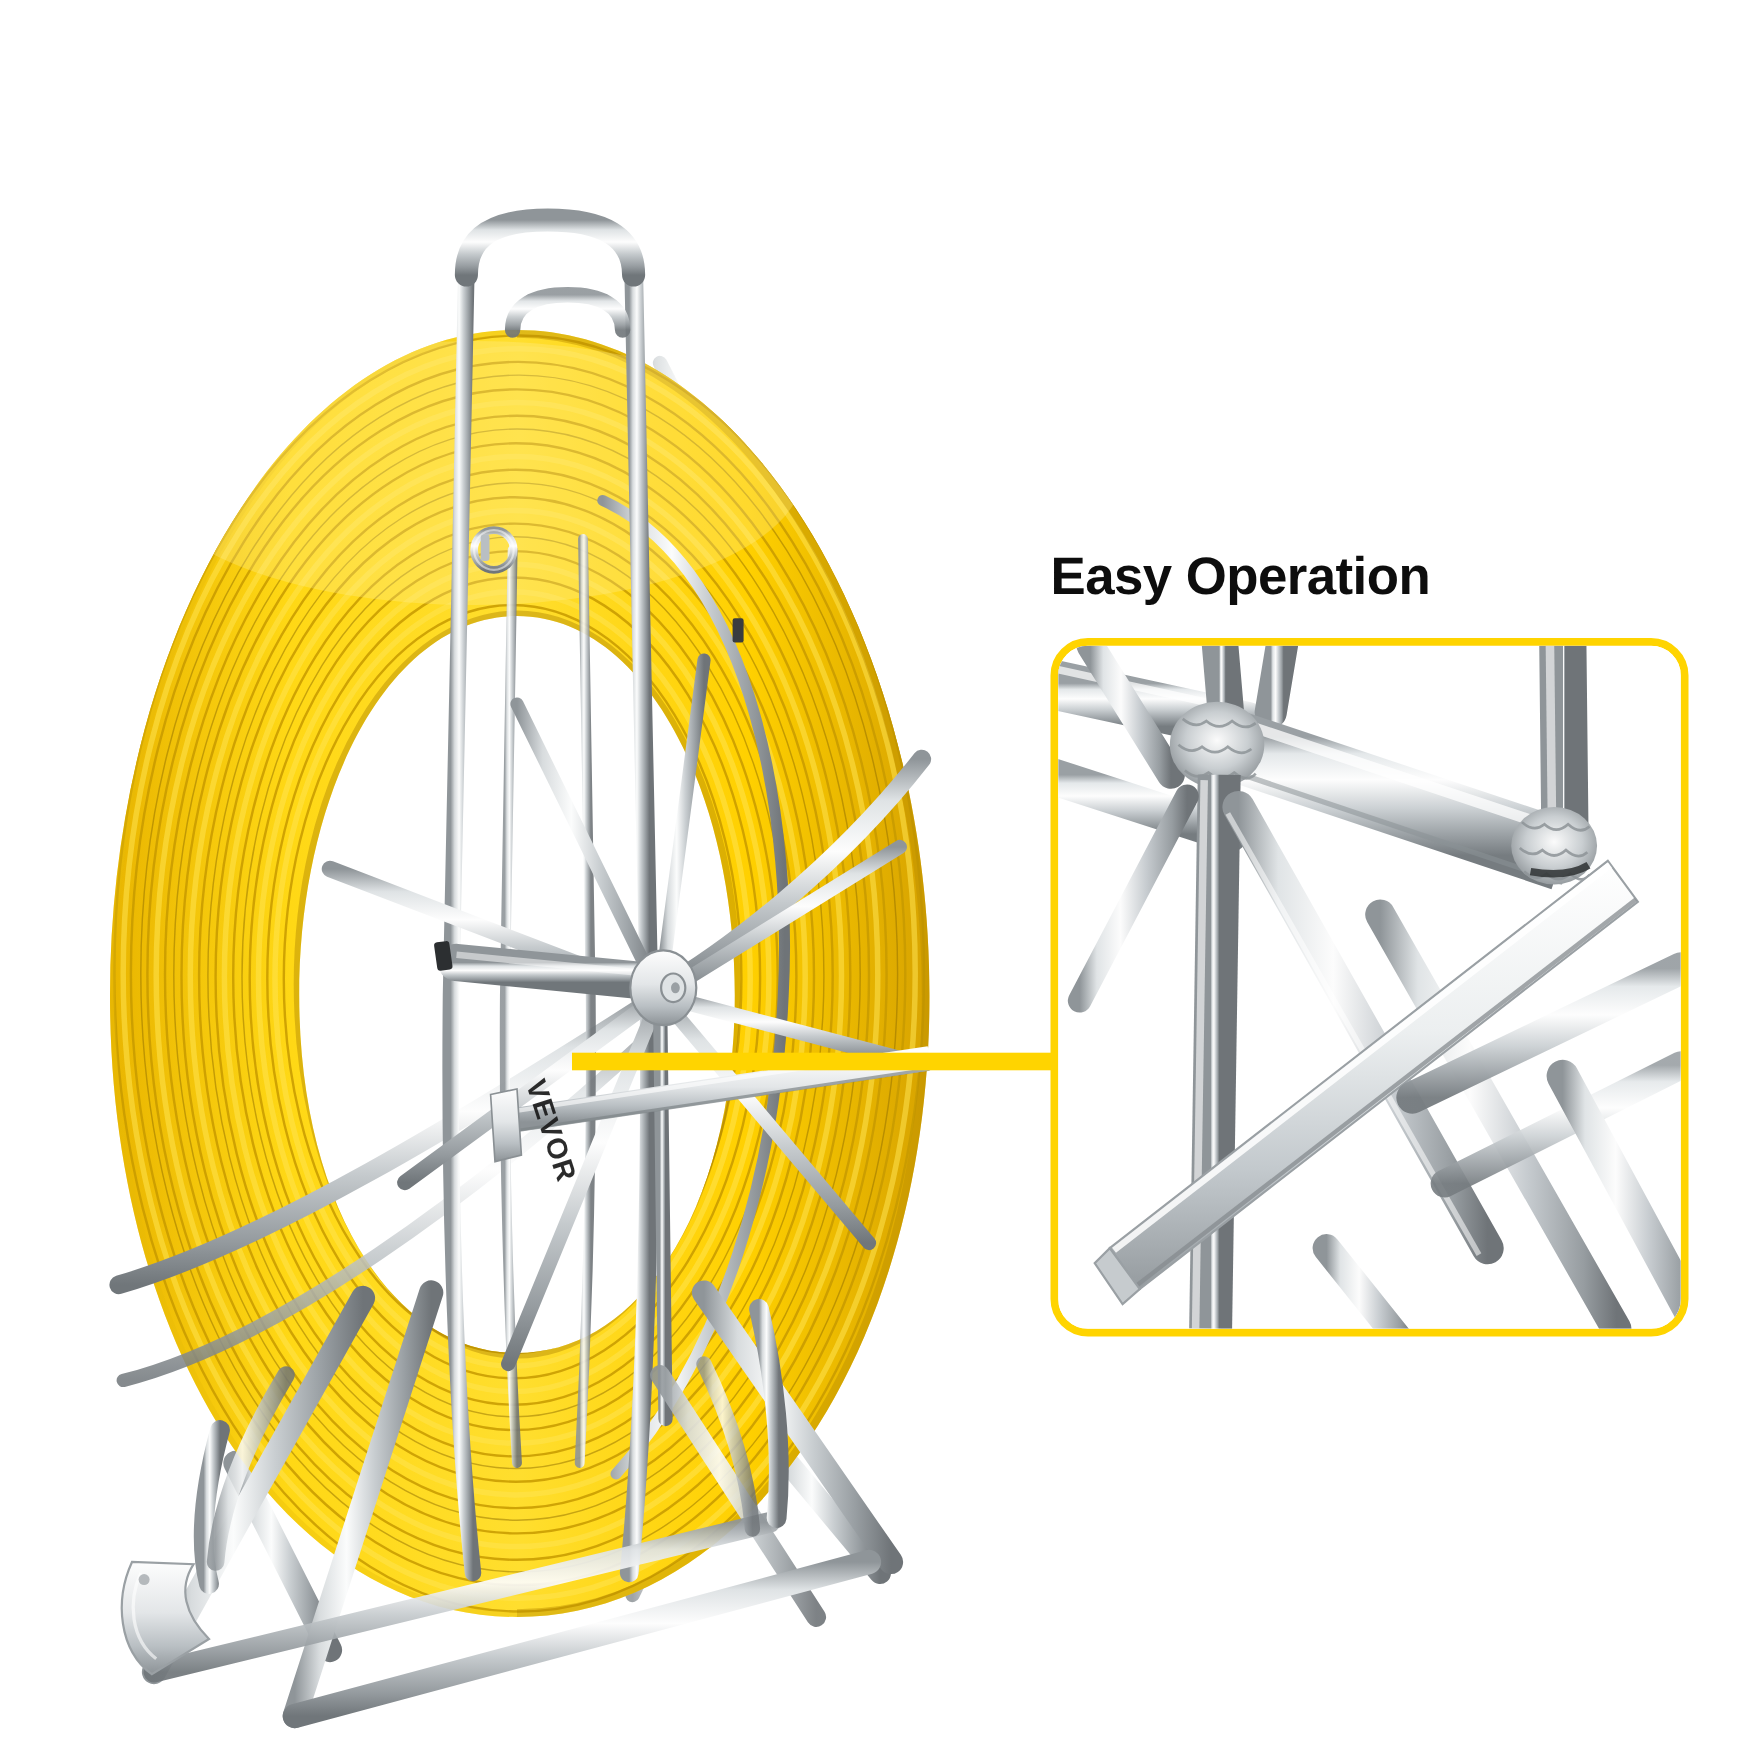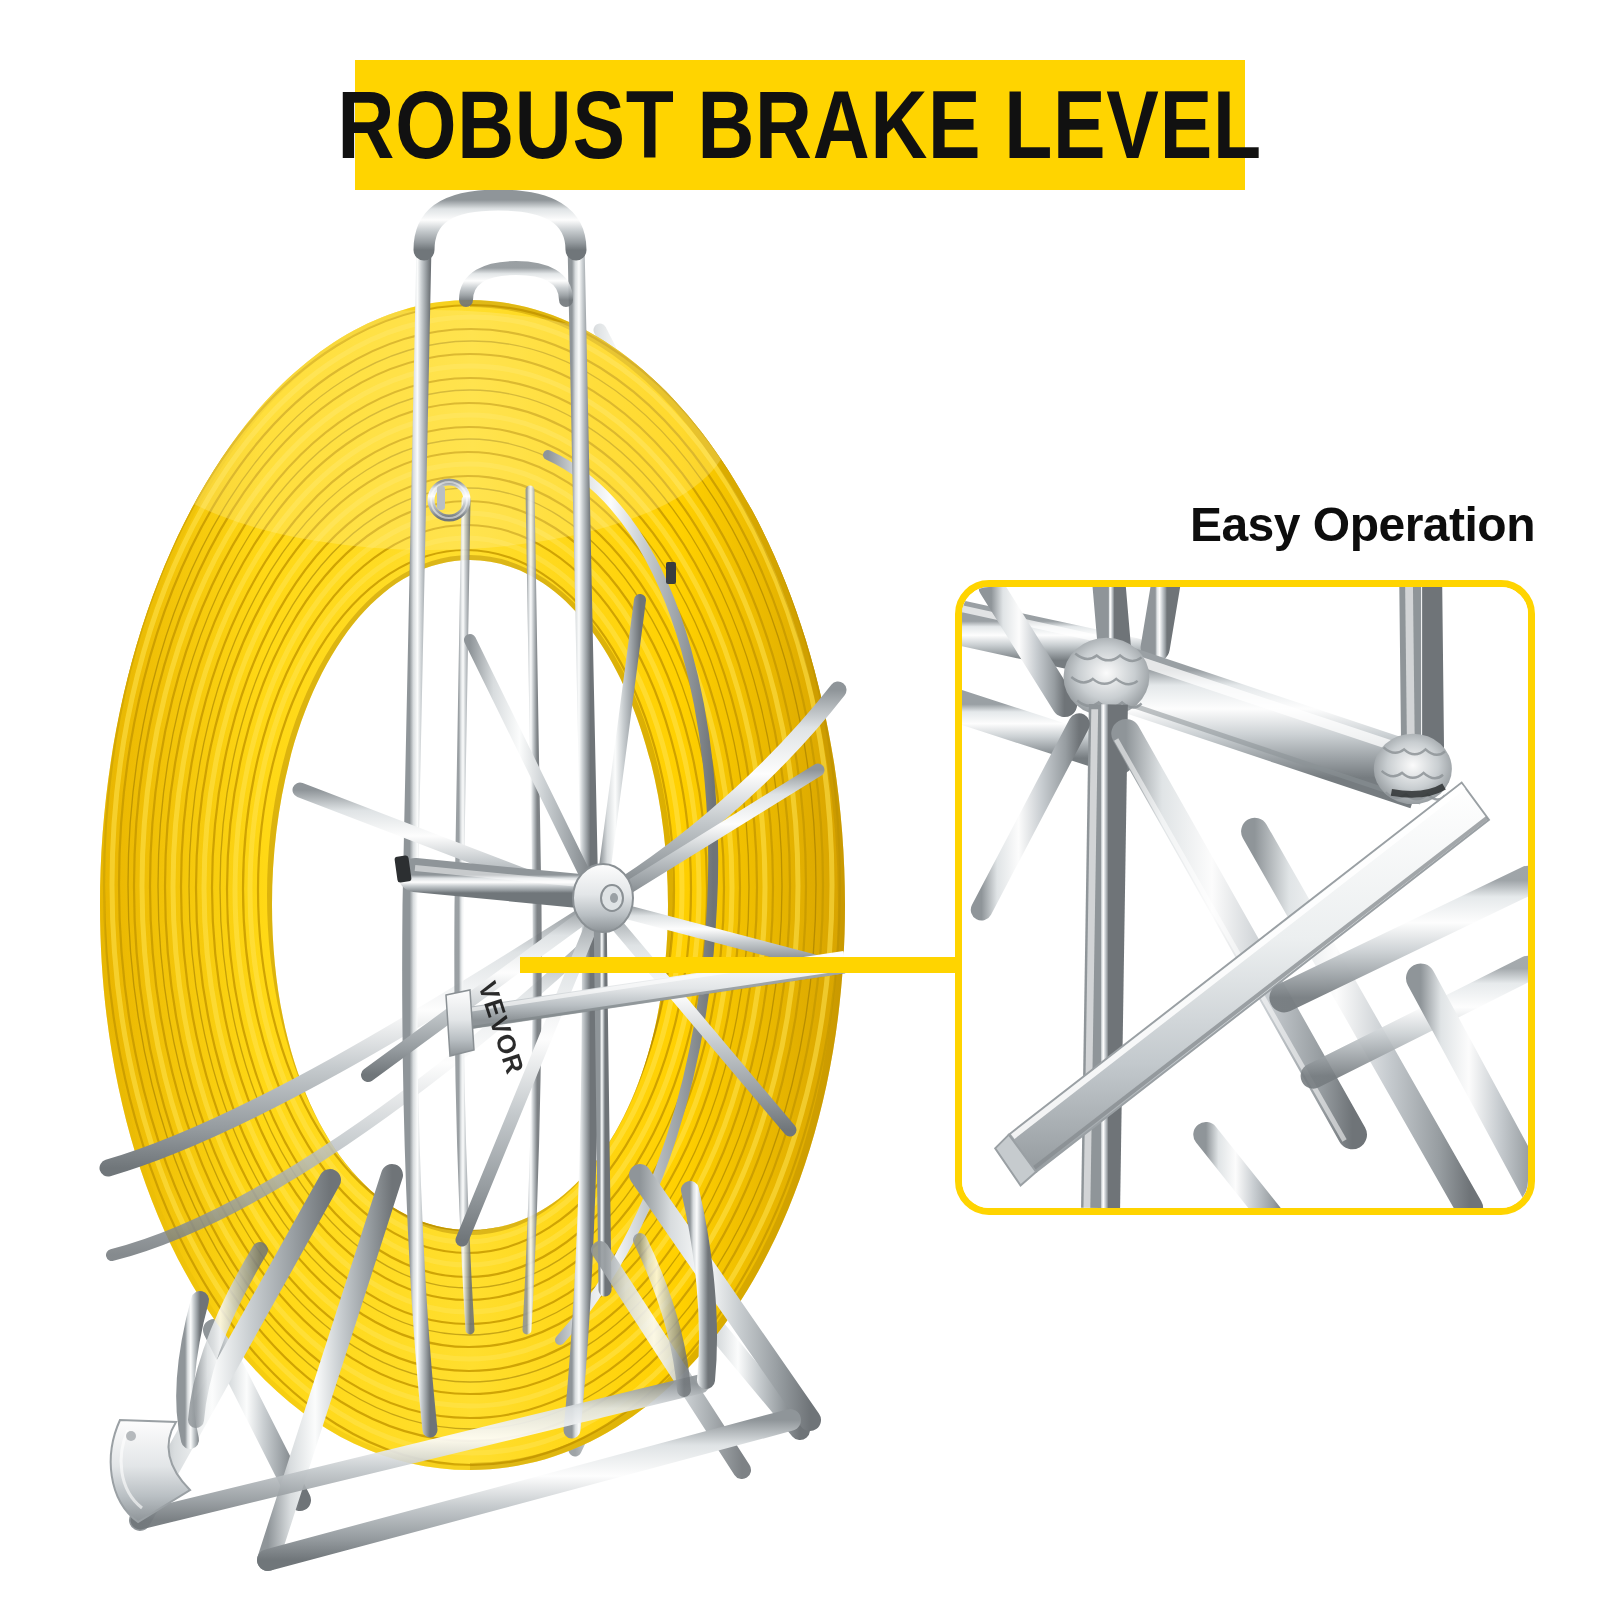--- a/index.html
+++ b/index.html
@@ -42,21 +42,21 @@
     transform-origin: center center;
     white-space: nowrap;
   }
 
   
   .callout-heading {
     position: absolute;
     left: 955px;
     top: 497px;
     width: 580px;
-    text-align: right;
+    text-align: left;
     font-size: 48px;
     font-weight: bold;
     color: #0d0d0d;
     letter-spacing: -0.5px;
     white-space: nowrap;
   }
 
   
   .connector-line {
     position: absolute;
@@ -294,23 +294,20 @@
 
         <path d="M200,1300 C 186,1352 180,1400 190,1440" stroke="url(#steelV)" stroke-width="18" fill="none" stroke-linecap="round"></path>
         <path d="M260,1250 C 224,1310 200,1370 196,1420" stroke="url(#steelV)" stroke-width="16" fill="none" stroke-linecap="round" opacity="0.85"></path>
 
         <path d="M690,1190 C 704,1250 712,1320 706,1380" stroke="url(#steelV)" stroke-width="18" fill="none" stroke-linecap="round"></path>
         <path d="M640,1240 C 664,1290 680,1340 684,1390" stroke="url(#steelV)" stroke-width="14" fill="none" stroke-linecap="round" opacity="0.8"></path>
       </g>
     </svg>
   </div>
 
-  <div class="title-banner" style="background: rgb(255, 212, 0);">
-    <div class="title-text" style="color: rgb(17, 17, 17);">ROBUST BRAKE LEVEL</div>
-  </div>
 
   <div class="callout-heading" style="color: rgb(13, 13, 13);">Easy Operation</div>
 
   <div class="connector-line" style="background: rgb(255, 212, 0);"></div>
 
   <div class="callout-box" style="border-color: rgb(255, 212, 0);">
     <div class="callout-inner">
       <svg class="art" viewBox="0 0 580 635" preserveAspectRatio="none" aria-hidden="true">
         <defs>
           <linearGradient id="dTubeA" x1="0" y1="0" x2="0" y2="1">

